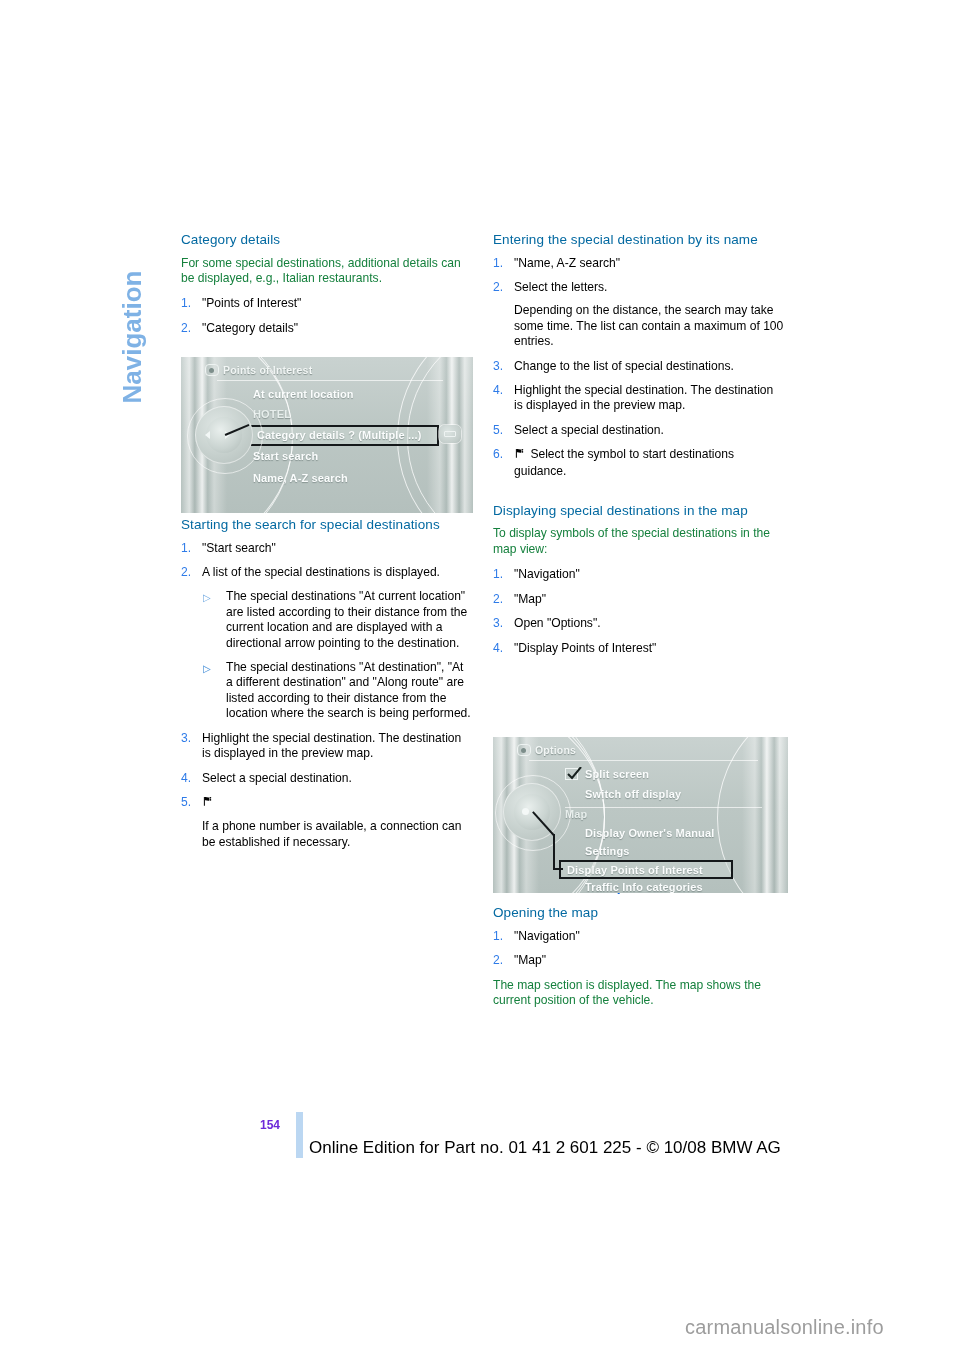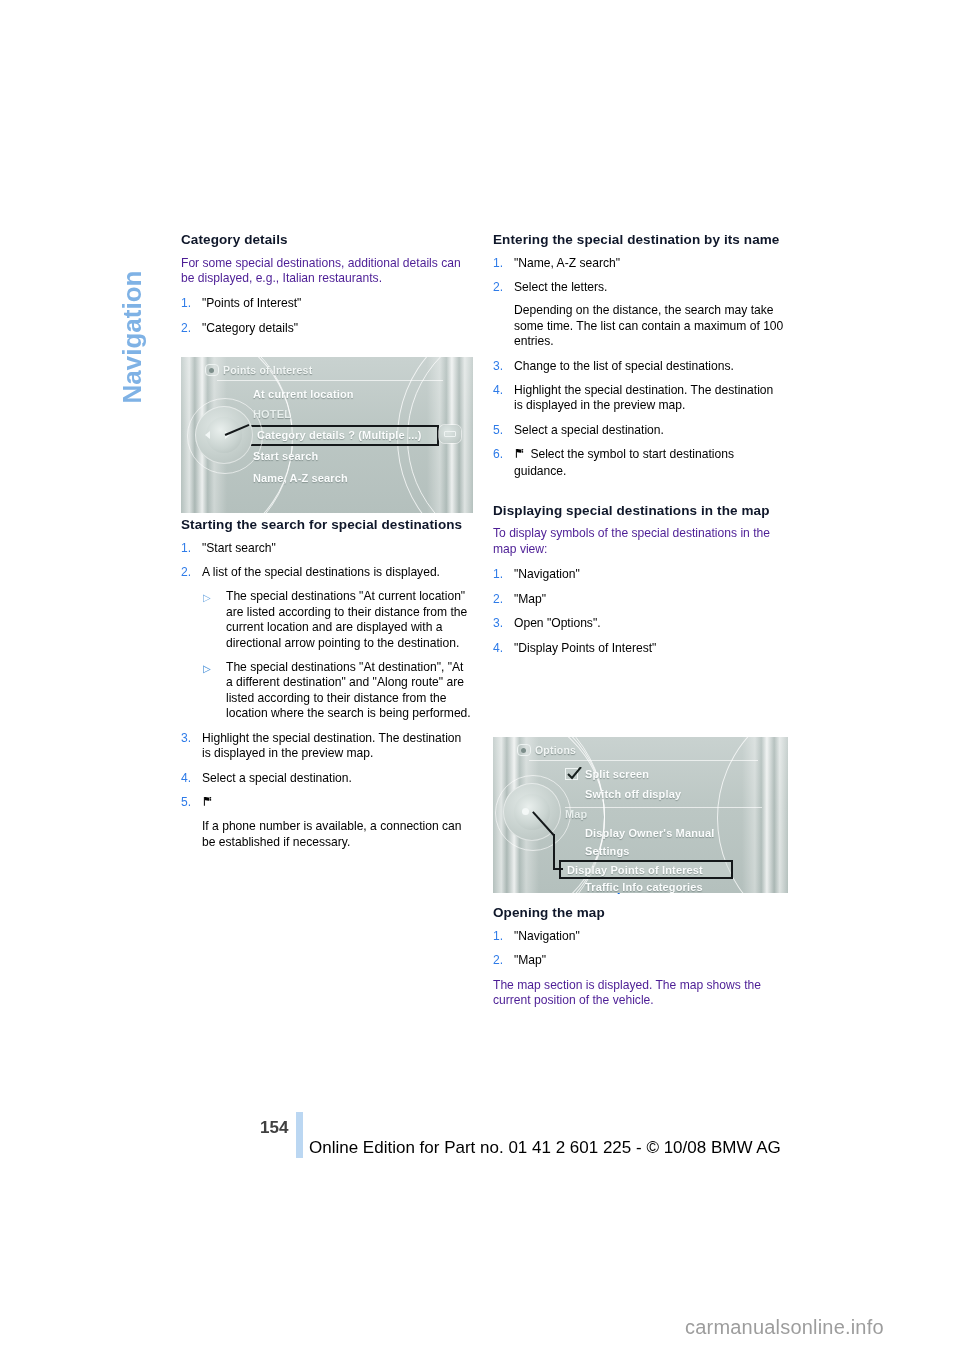--- a/index.html
+++ b/index.html
@@ -47,40 +47,40 @@
   .col {
     position: absolute;
     top: 232px;
     width: 292px;
   }
   .col-left  { left: 181px; }
   .col-right { left: 493px; }
 
   h2.sec-head {
     font-size: 13.5px;
-    font-weight: bold;
-    color: #0f172a;
+    font-weight: normal;
+    color: #0369a1;
     margin: 0 0 7px 0;
     line-height: 16.5px;
     letter-spacing: 0.1px;
   }
   h2.sec-head.spaced { margin-top: 24px; }
 
   h2.sec-head-strong {
     font-size: 14px;
     font-weight: bold;
     color: #0A64E6;
     margin: 26px 0 10px 0;
     line-height: 17px;
   }
 
   p.body {
     font-size: 12.1px;
     line-height: 15.4px;
-    color: #4c1d95;
+    color: #15803d;
     margin: 0 0 10px 0;
   }
   p.body.tight { margin-bottom: 0; }
 
   
   .step {
     position: relative;
     padding-left: 21px;
     margin-bottom: 9px;
     font-size: 12.1px;
@@ -285,23 +285,23 @@
     position: absolute;
     left: 181px;
     top: 1112px;
     width: 620px;
     height: 50px;
   }
   .pageno {
     position: absolute;
     left: 79px;
     top: 6px;
-    font-size: 17px;
+    font-size: 12px;
     font-weight: bold;
-    color: #404040;
+    color: #6d28d9;
   }
   .foot-bar {
     position: absolute;
     left: 115px;
     top: 0px;
     width: 7px;
     height: 46px;
     background: #BBD7F2;
   }
   .foot-text {

